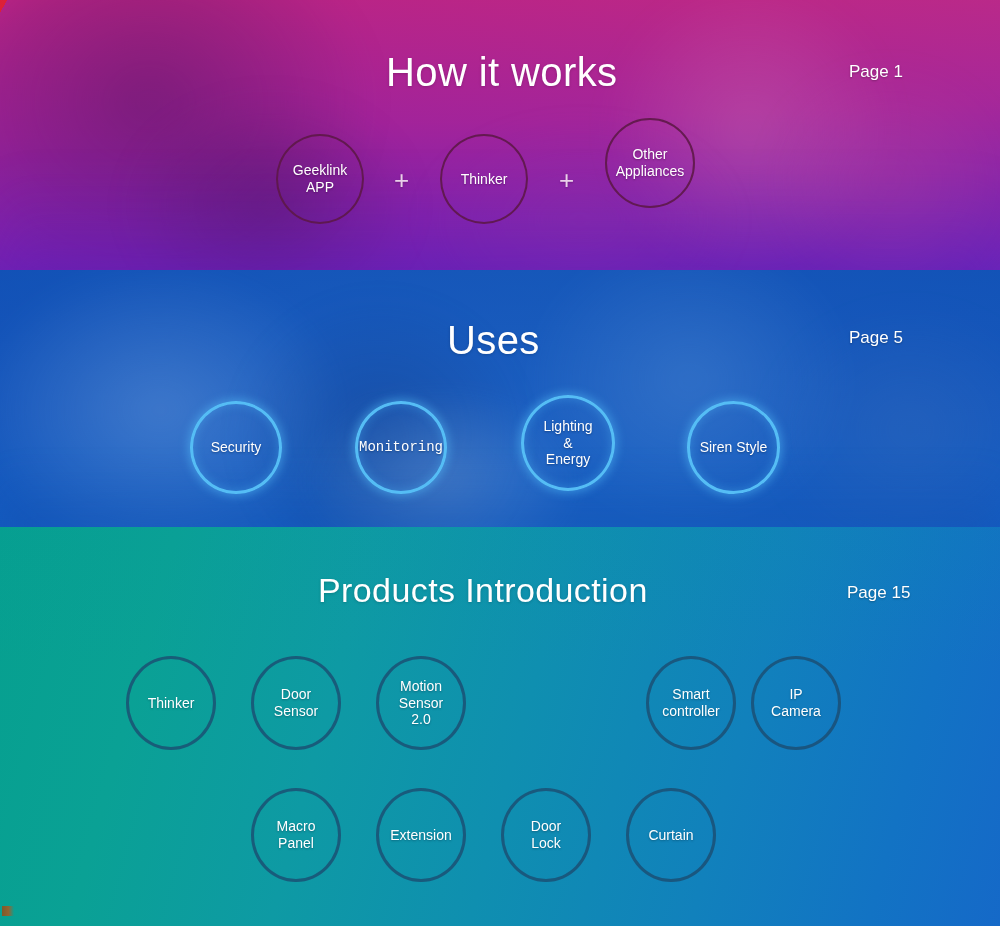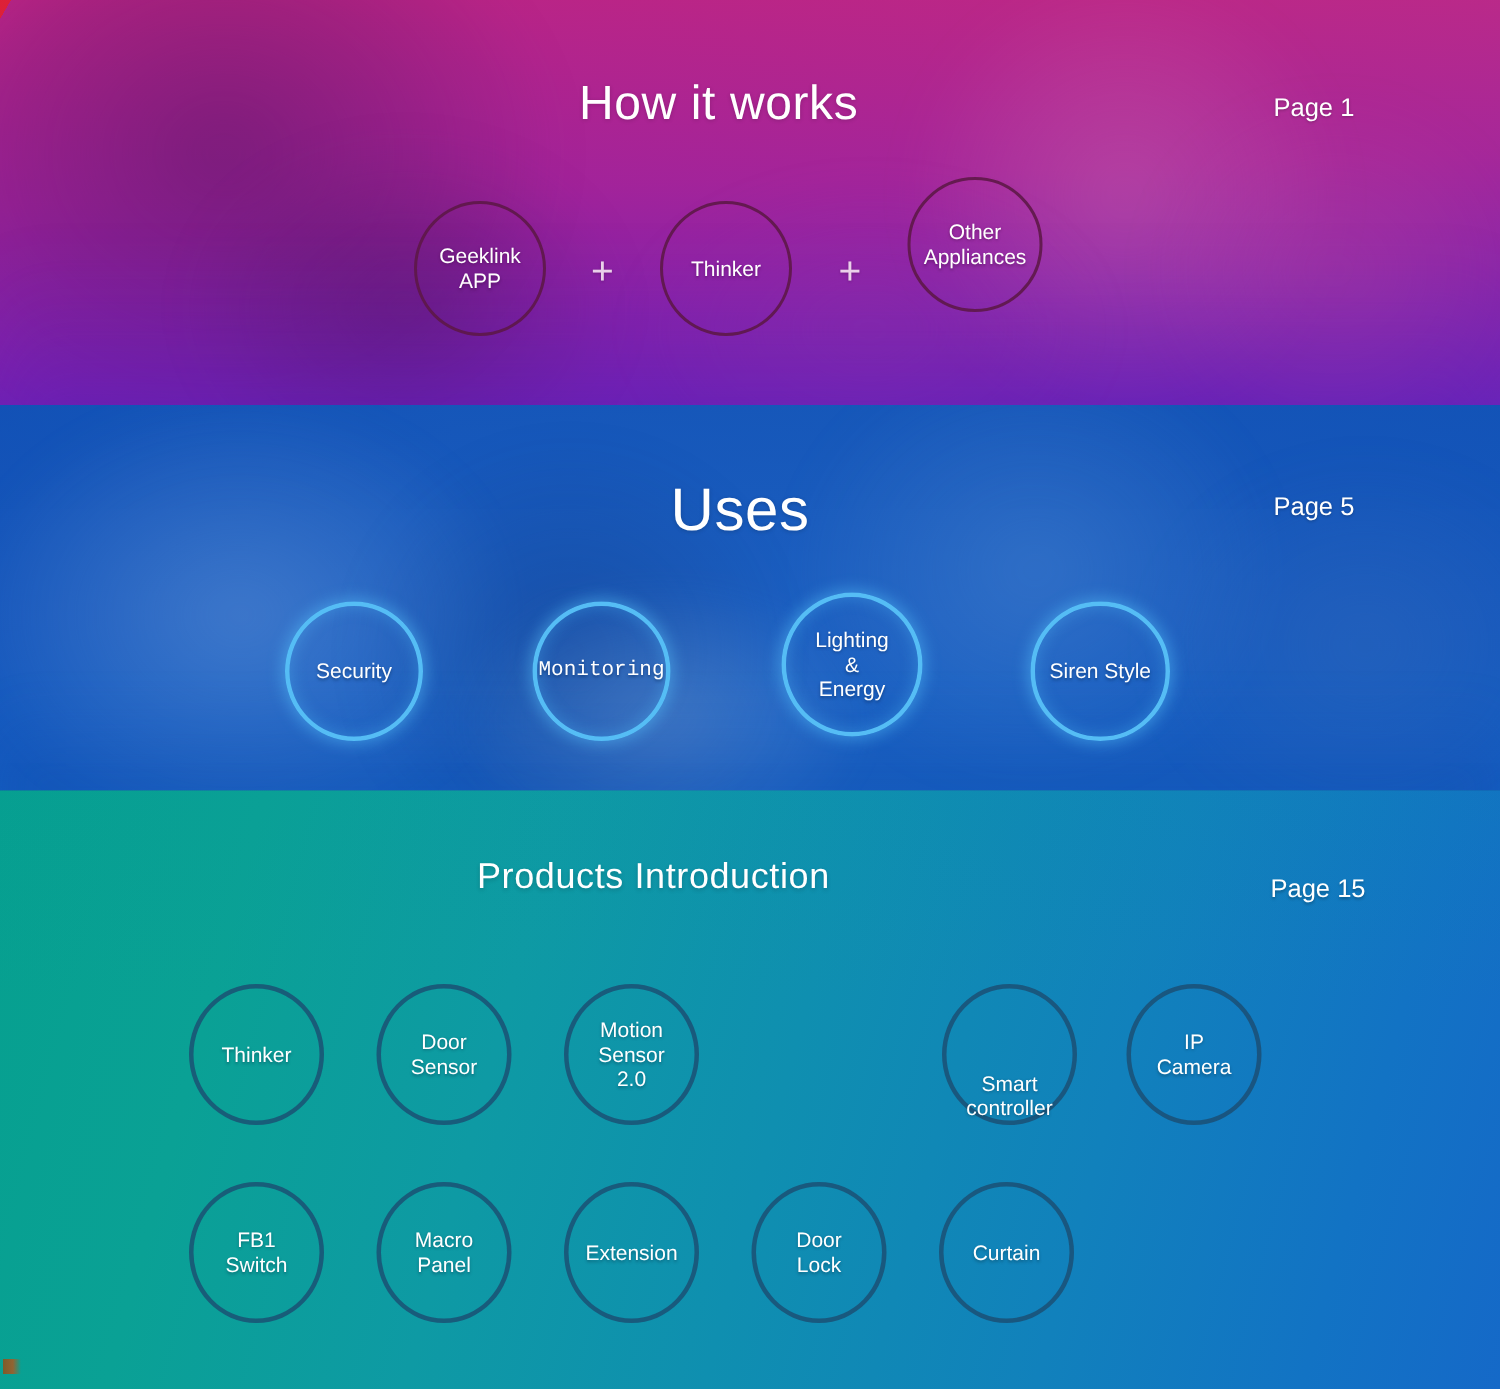--- a/index.html
+++ b/index.html
@@ -94,21 +94,21 @@
 <div class="page">
 
   <div class="sec1">
     <div class="s1-ph s1-a"></div>
     <div class="s1-ph s1-b"></div>
     <div class="s1-ph s1-c"></div>
     <div class="s1-ph s1-d"></div>
     <div class="s1-ph s1-e"></div>
     <div class="s1-ph s1-f"></div>
 
-    <div class="sec-title" style="left:386px;top:50px;font-size:32px;text-align:right;">How it works</div>
+    <div class="sec-title" style="left:386px;top:50px;font-size:40px;text-align:right;">How it works</div>
 
     <div class="page-no" style="left:849px;top:62px;">Page 1</div>
 
     <div class="circ c1" style="left:276px;top:134px;width:88px;height:90px;">
       <span>Geeklink<br>APP</span>
     </div>
     <div class="plus" style="left:394px;top:167px;">+</div>
 
     <div class="circ c1" style="left:440px;top:134px;width:88px;height:90px;">
       <span>Thinker</span>
@@ -142,43 +142,40 @@
       <span>Lighting<br>&amp;<br>Energy</span>
     </div>
     <div class="circ c2" style="left:687px;top:131px;width:93px;height:93px;">
       <span>Siren Style</span>
     </div>
   </div>
 
   <div class="sec3">
     <div class="s3-tint"></div>
 
-    <div class="sec-title" style="left:318px;top:44px;font-size:24px;">Products Introduction</div>
+    <div class="sec-title" style="left:318px;top:44px;font-size:34px;">Products Introduction</div>
 
     <div class="page-no" style="left:847px;top:56px;">Page 15</div>
 
     <div class="circ c3" style="left:126px;top:129px;width:90px;height:94px;">
       <span>Thinker</span>
     </div>
     <div class="circ c3" style="left:251px;top:129px;width:90px;height:94px;">
       <span>Door<br>Sensor</span>
     </div>
     <div class="circ c3" style="left:376px;top:129px;width:90px;height:94px;">
       <span>Motion<br>Sensor<br>2.0</span>
     </div>
-    <div class="circ c3" style="left:628px;top:129px;width:90px;height:94px;align-items:flex-end;">
+    <div class="circ c3" style="left:646px;top:129px;width:90px;height:94px;">
       <span>Smart<br>controller</span>
     </div>
     <div class="circ c3" style="left:751px;top:129px;width:90px;height:94px;">
       <span>IP<br>Camera</span>
     </div>
 
-    <div class="circ c3" style="left:126px;top:261px;width:90px;height:94px;">
-      <span>FB1<br>Switch</span>
-    </div>
     <div class="circ c3" style="left:376px;top:261px;width:90px;height:94px;">
       <span>Extension</span>
     </div>
     <div class="circ c3" style="left:251px;top:261px;width:90px;height:94px;">
       <span>Macro<br>Panel</span>
     </div>
     <div class="circ c3" style="left:501px;top:261px;width:90px;height:94px;">
       <span>Door<br>Lock</span>
     </div>
     <div class="circ c3" style="left:626px;top:261px;width:90px;height:94px;">

